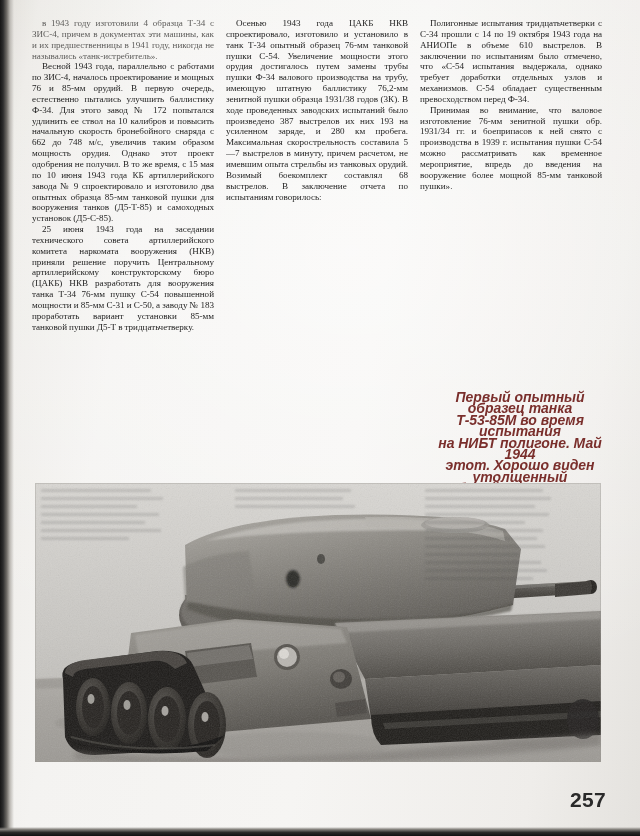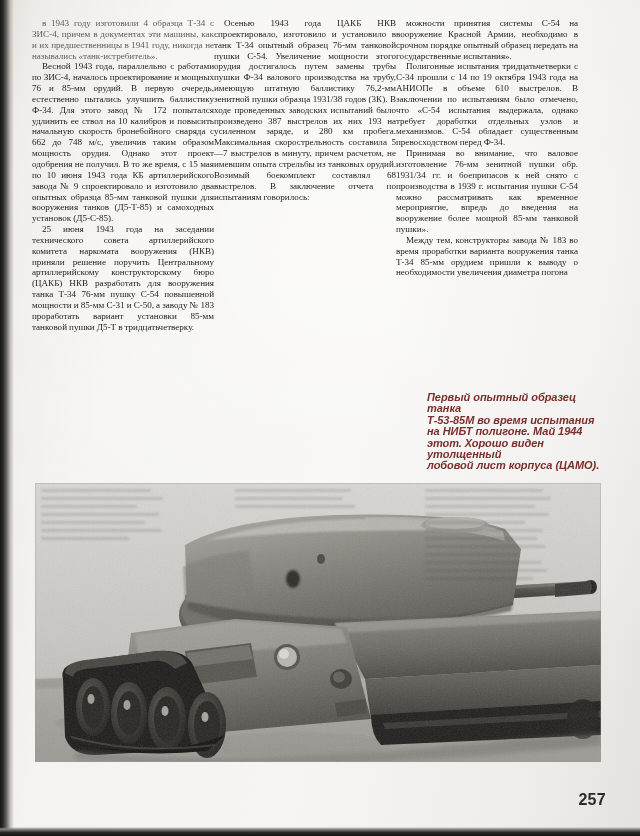--- a/index.html
+++ b/index.html
@@ -48,21 +48,21 @@
   }
 
   
   #columns {
     position: absolute;
     left: 32px;
     top: 18px;
     width: 578px;
     height: 452px;
     display: flex;
-    gap: 0;
+    gap: 12px;
   }
   .col {
     width: 182px;
     flex: 0 0 182px;
   }
   .col p {
     margin: 0;
     font-size: 9.1px;
     line-height: 10.85px;
     text-align: justify;
@@ -76,24 +76,25 @@
   .col.faded-top p:first-child {
     color: #5d5c5a;
   }
 
   
   #caption {
     position: absolute;
     left: 427px;
     top: 392px;
     width: 186px;
+    text-align: center;
     font-family: "Liberation Sans", sans-serif;
     font-style: italic;
     font-weight: bold;
-    font-size: 11px;
+    font-size: 14px;
     line-height: 11.4px;
     color: #7a2f2c;
     letter-spacing: -0.05px;
   }
 
   
   #photo {
     position: absolute;
     left: 35px;
     top: 483px;
@@ -105,21 +106,21 @@
   #photo svg { display: block; }
 
   
   #page-number {
     position: absolute;
     right: 34px;
     top: 800px;
     transform: translateY(-50%);
     font-family: "Liberation Sans", sans-serif;
     font-weight: bold;
-    font-size: 16px;
+    font-size: 21px;
     color: #2a2a2a;
     letter-spacing: 0.3px;
   }
 </style>
 </head>
 <body>
 
 <div id="page">
 
   <div id="paper-bg"></div>
@@ -130,24 +131,22 @@
       <p>в 1943 году изготовили 4 образца Т-34 с ЗИС-4, причем в документах эти машины, как и их предшественницы в 1941 году, никогда не назывались «танк-истребитель».</p>
       <p>Весной 1943 года, параллельно с работами по ЗИС-4, началось проектирование и мощных 76 и 85-мм орудий. В первую очередь, естественно пытались улучшить баллистику Ф-34. Для этого завод № 172 попытался удлинить ее ствол на 10 калибров и повысить начальную скорость бронебойного снаряда с 662 до 748 м/с, увеличив таким образом мощность орудия. Однако этот проект одобрения не получил. В то же время, с 15 мая по 10 июня 1943 года КБ артиллерийского завода № 9 спроектировало и изготовило два опытных образца 85-мм танковой пушки для вооружения танков (Д5-Т-85) и самоходных установок (Д5-С-85).</p>
       <p>25 июня 1943 года на заседании технического совета артиллерийского комитета наркомата вооружения (НКВ) приняли решение поручить Центральному артиллерийскому конструкторскому бюро (ЦАКБ) НКВ разработать для вооружения танка Т-34 76-мм пушку С-54 повышенной мощности и 85-мм С-31 и С-50, а заводу № 183 проработать вариант установки 85-мм танковой пушки Д5-Т в тридцатьчетверку.</p>
     </div>
 
     <div class="col">
       <p>Осенью 1943 года ЦАКБ НКВ спроектировало, изготовило и установило в танк Т-34 опытный образец 76-мм танковой пушки С-54. Увеличение мощности этого орудия достигалось путем замены трубы пушки Ф-34 валового производства на трубу, имеющую штатную баллистику 76,2-мм зенитной пушки образца 1931/38 годов (3К). В ходе проведенных заводских испытаний было произведено 387 выстрелов их них 193 на усиленном заряде, и 280 км пробега. Максимальная скорострельность составила 5—7 выстрелов в минуту, причем расчетом, не имевшим опыта стрельбы из танковых орудий. Возимый боекомплект составлял 68 выстрелов. В заключение отчета по испытаниям говорилось:</p>
     </div>
 
     <div class="col">
-      <p>можности принятия системы С-54 на вооружение Красной Армии, необходимо в срочном порядке опытный образец передать на государственные испытания».</p>
       <p>Полигонные испытания тридцатьчетверки с С-34 прошли с 14 по 19 октября 1943 года на АНИОПе в объеме 610 выстрелов. В заключении по испытаниям было отмечено, что «С-54 испытания выдержала, однако требует доработки отдельных узлов и механизмов. С-54 обладает существенным превосходством перед Ф-34.</p>
       <p>Принимая во внимание, что валовое изготовление 76-мм зенитной пушки обр. 1931/34 гг. и боеприпасов к ней снято с производства в 1939 г. испытания пушки С-54 можно рассматривать как временное мероприятие, впредь до введения на вооружение более мощной 85-мм танковой пушки».</p>
-      <p>Между тем, конструкторы завода № 183 во время проработки варианта вооружения танка Т-34 85-мм орудием пришли к выводу о необходимости увеличения диаметра погона</p>
     </div>
 
   </div>
 
   <div id="caption">
     <div>Первый опытный образец танка</div>
     <div>Т-53-85М во время испытания</div>
     <div>на НИБТ полигоне. Май 1944</div>
     <div>этот. Хорошо виден утолщенный</div>
     <div>лобовой лист корпуса (ЦАМО).</div>

